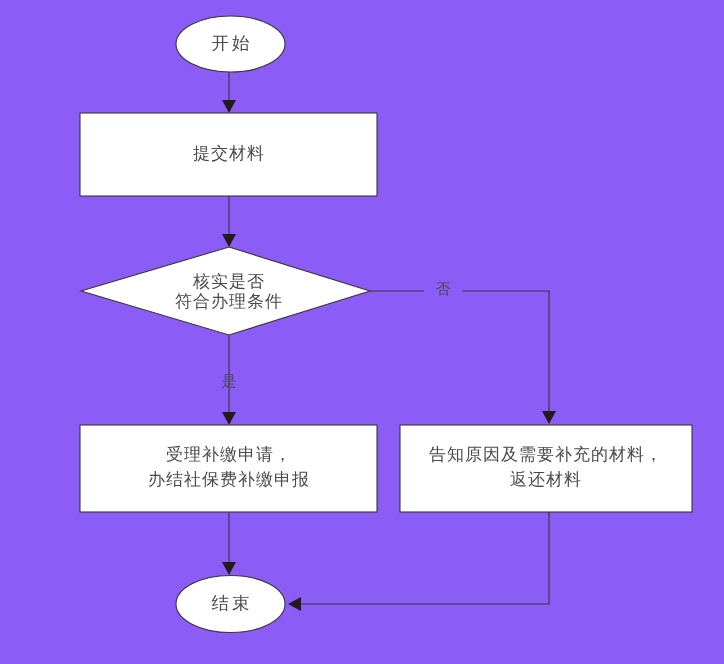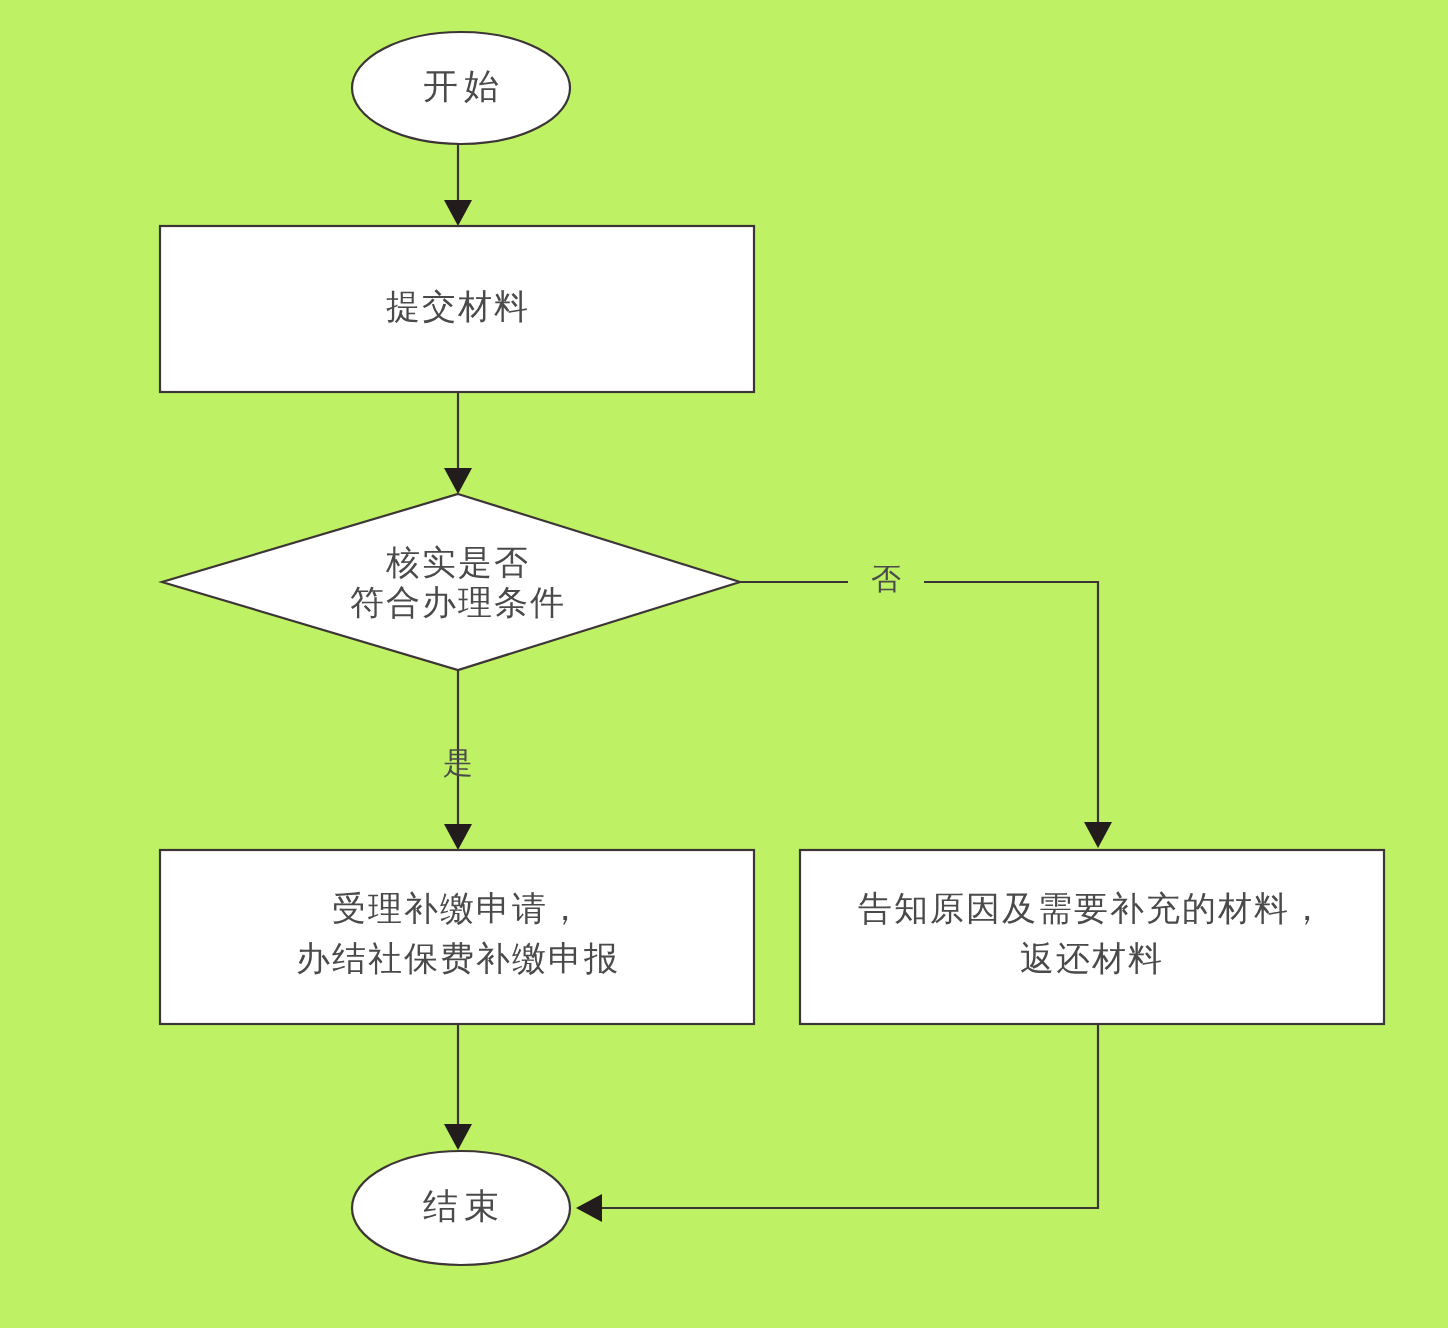--- a/index.html
+++ b/index.html
@@ -8,21 +8,21 @@
     padding: 0;
     background: #ffffff;
   }
   body {
     font-family: "Liberation Serif", "DejaVu Serif", serif;
   }
   #canvas {
     position: relative;
     width: 724px;
     height: 664px;
-    background: #bef264;
+    background: #8b5cf6;
     overflow: hidden;
   }
   #flow-svg {
     position: absolute;
     top: 0;
     left: 0;
     width: 724px;
     height: 664px;
   }
   .node-shape {

